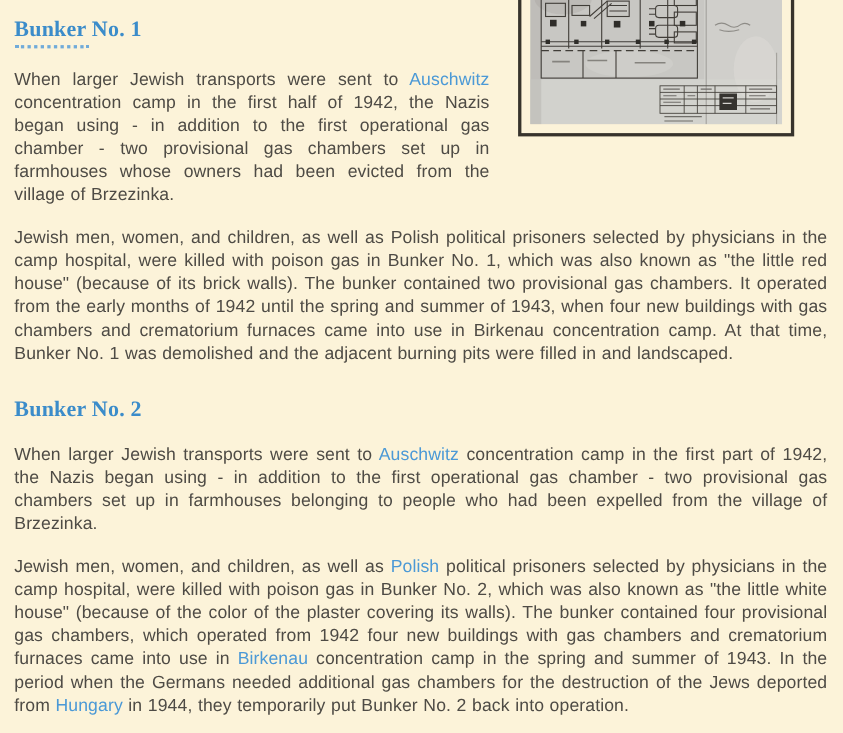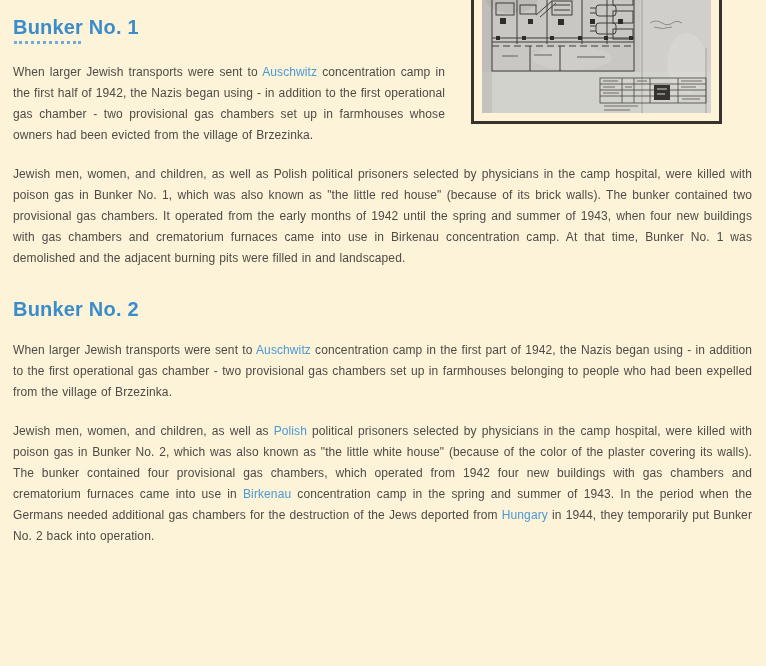--- a/index.html
+++ b/index.html
@@ -13,30 +13,31 @@
   }
   main { padding: 15px 14px 0 13px; }
   section { display: block; }
   h2 {
     margin: 0;
     font-size: 20px;
     line-height: 25px;
     font-weight: 700;
     color: #3b8cca;
     letter-spacing: 0.2px;
+    font-family: Liberation Serif, serif;
   }
   section + section h2 { margin-top: 28px; }
   .dotted {
     width: 67px; height: 0;
     border-bottom: 3px dotted #71abd9;
     margin: 1px 0 0 1px;
   }
   p {
     margin: 18px 0 0 0;
-    font-size: 12px;
+    font-size: 16px;
     line-height: 21px;
     text-align: justify;
     letter-spacing: 0.1px;
     word-spacing: 0.5px;
   }
   p.narrow { width: 432px; }
   a.lnk { color: #4b99d6; text-decoration: none; cursor: pointer; }
   figure {
     position: absolute;
     top: -48px; right: 44px;

